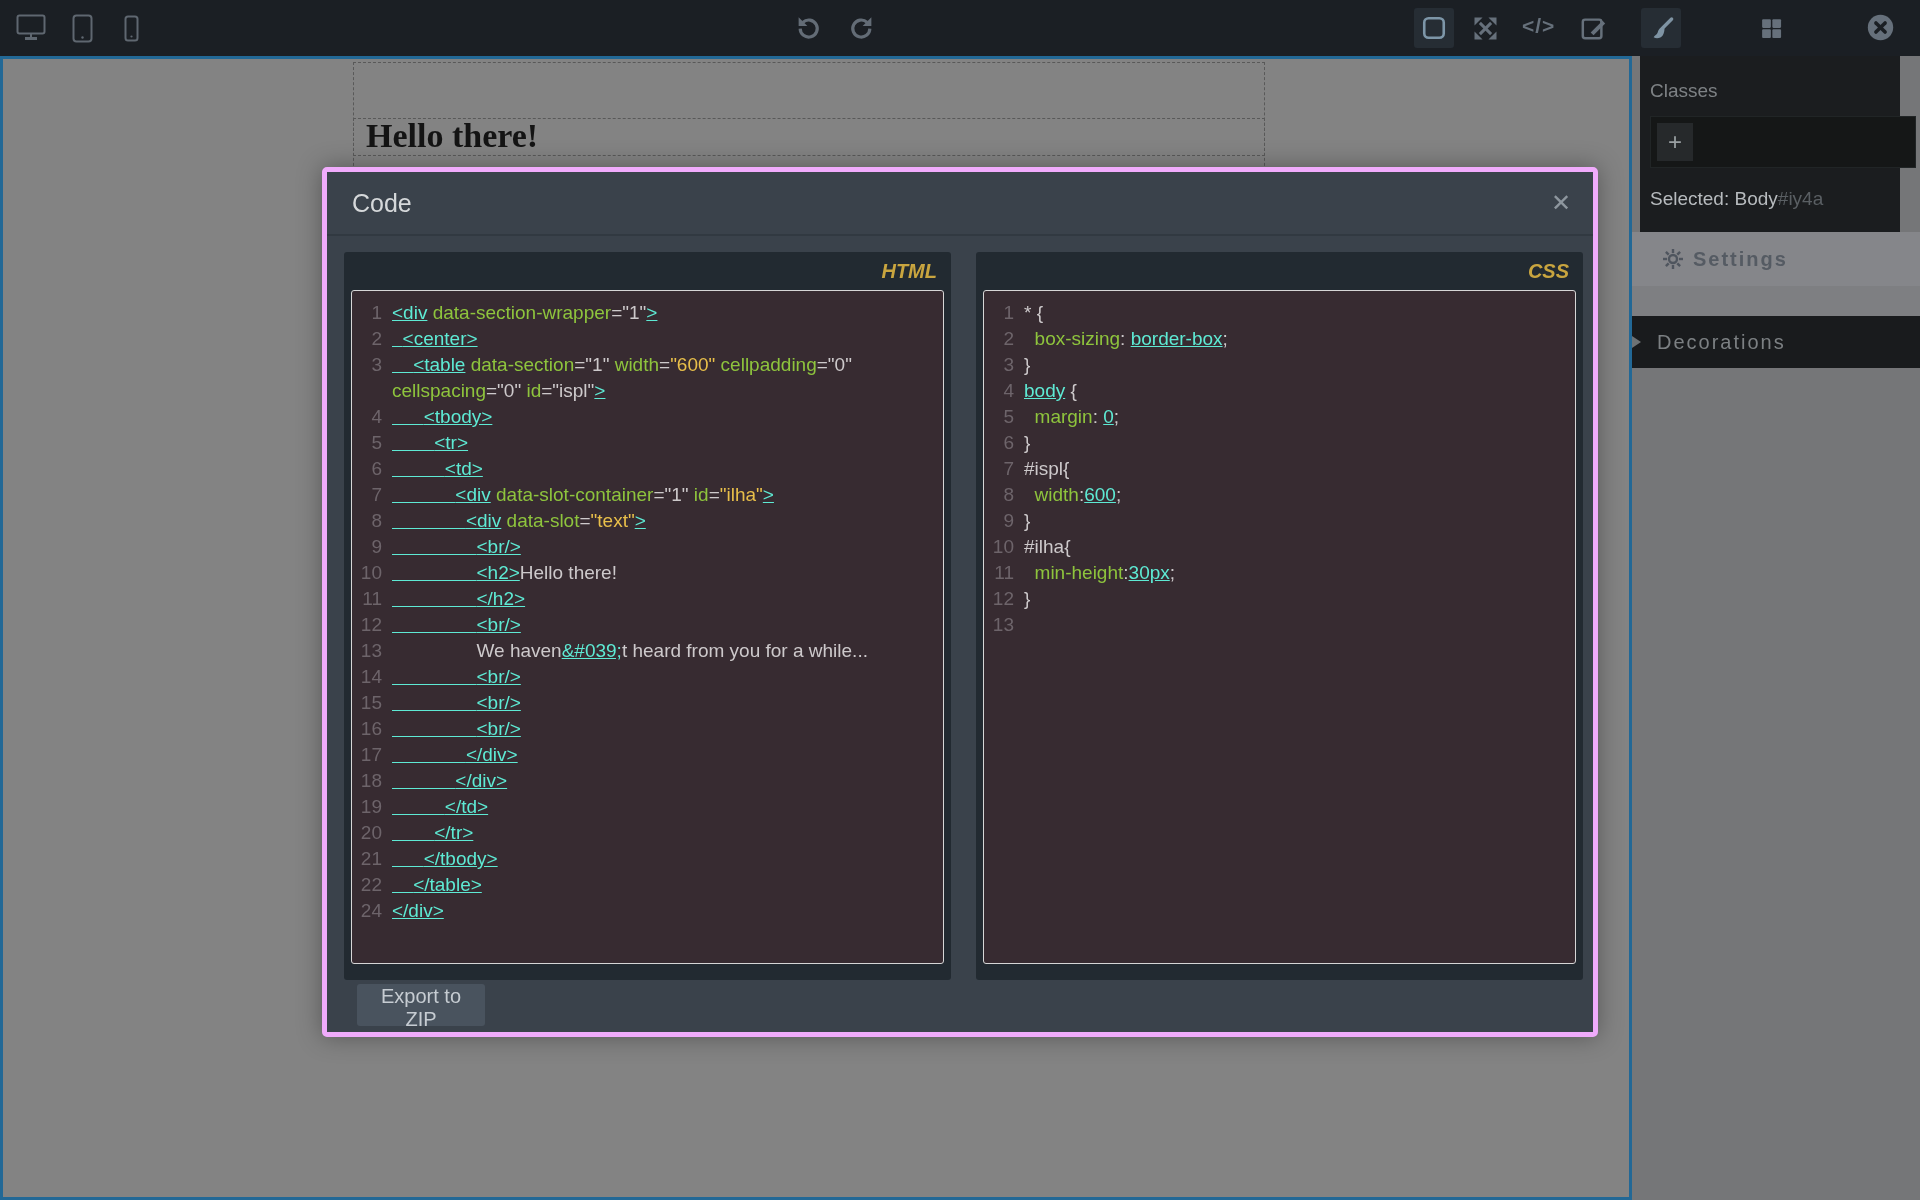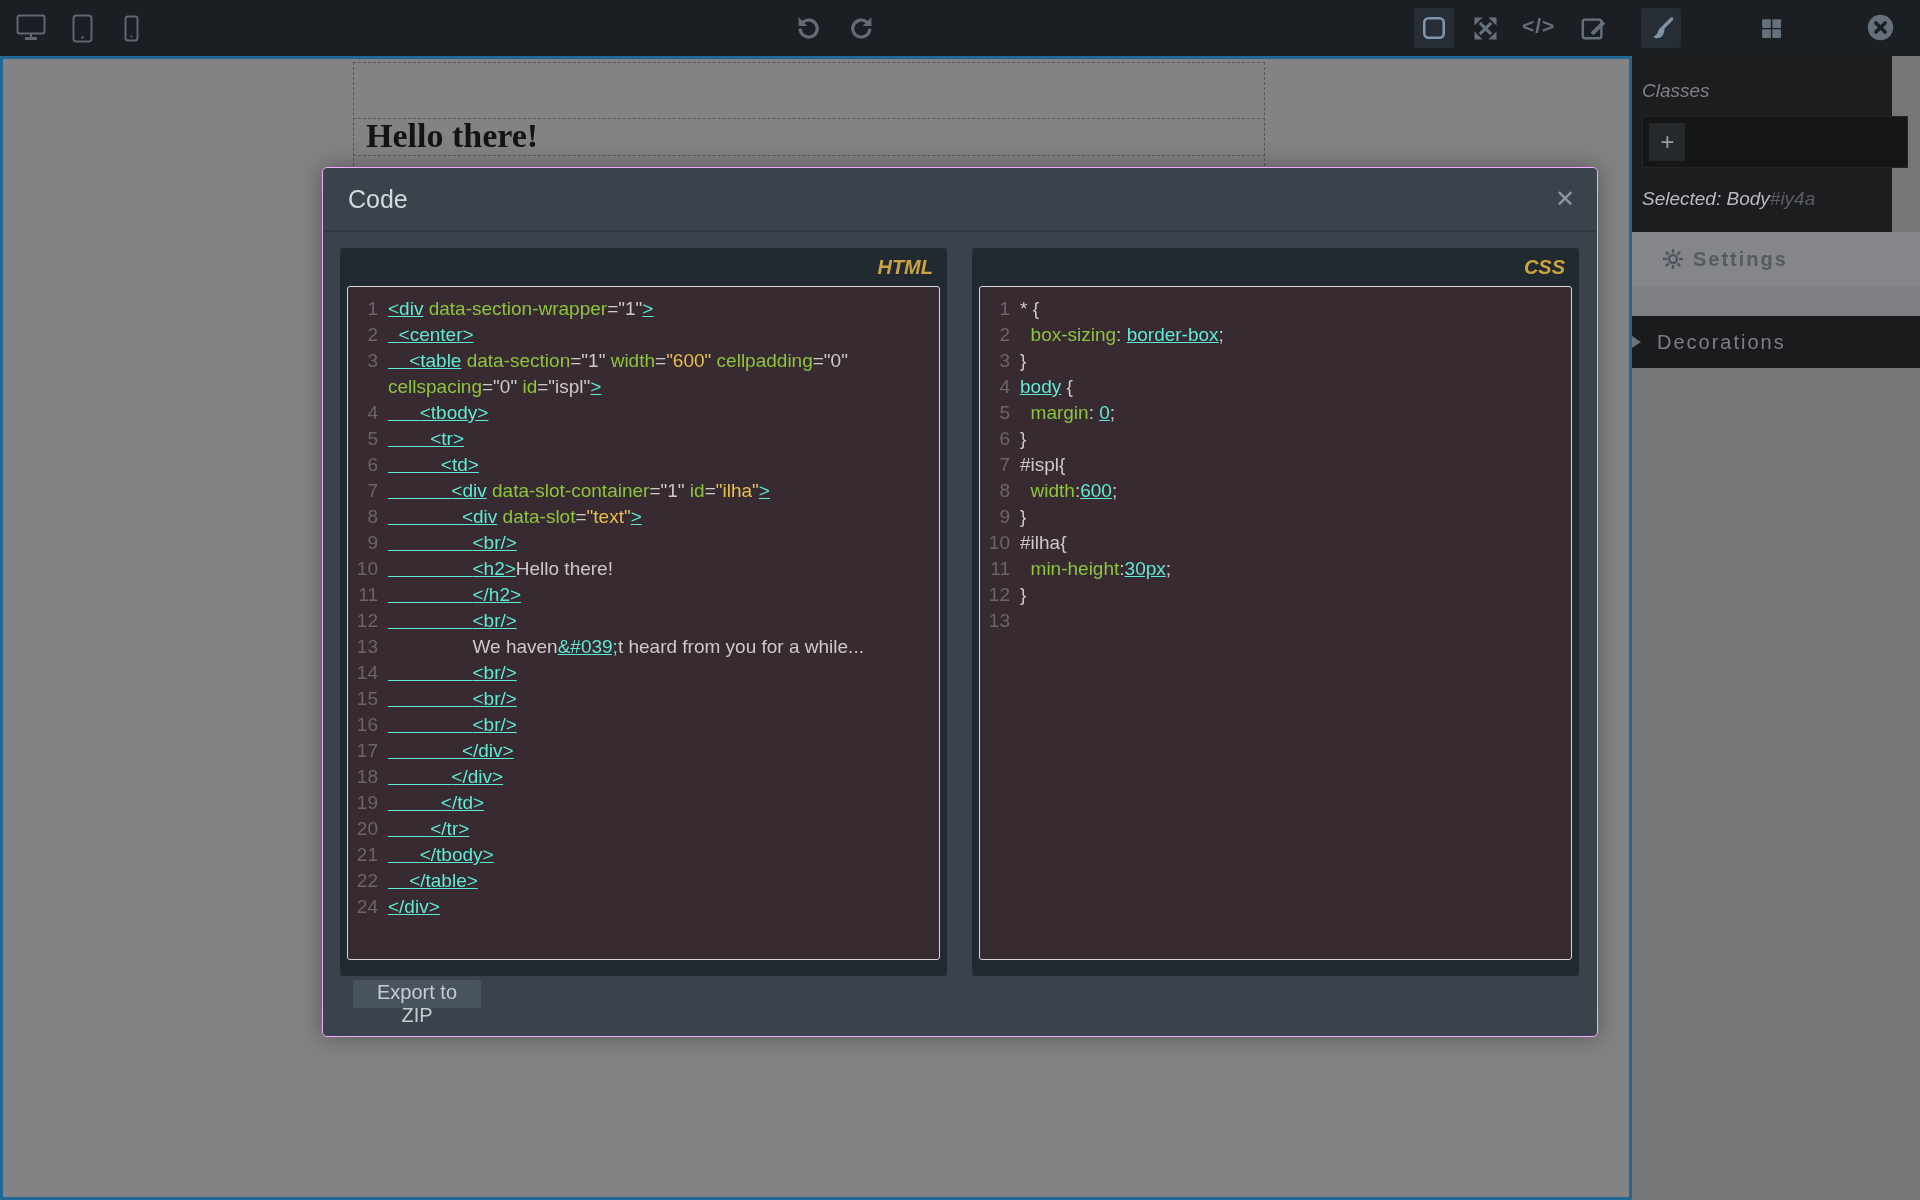--- a/index.html
+++ b/index.html
@@ -18,41 +18,41 @@
   
   .canvas{position:absolute;left:0;top:56px;width:1632px;height:1144px;background:#838383;
           border:3px solid #226896;}
   .dashed-outer{position:absolute;left:350px;top:3px;width:912px;height:230px;border:1px dashed #595959;}
   .dashed-inner{position:absolute;left:350px;top:59px;width:912px;height:38px;border:1px dashed #595959;}
   .canvas-h2{position:absolute;left:363px;top:58px;font-family:"Liberation Serif","DejaVu Serif",serif;
              font-weight:bold;font-size:34px;color:#141414;}
 
   
   .modal{position:absolute;left:322px;top:167px;width:1276px;height:870px;background:#3a424b;
-         border:1px solid #f0abfc;border-radius:5px;box-shadow:0 0 24px rgba(0,0,0,.35);}
+         border:5px solid #f0abfc;border-radius:5px;box-shadow:0 0 24px rgba(0,0,0,.35);}
   .modal-header{position:absolute;left:0;top:0;right:0;height:64px;border-bottom:2px solid #313941;}
   .modal-title{position:absolute;left:25px;top:0;line-height:62px;font-size:25px;color:#d5d8da;}
   .modal-close{position:absolute;right:22px;top:16px;font-size:24px;color:#8d969e;cursor:pointer;line-height:30px;}
   .panel{position:absolute;top:80px;width:607px;height:728px;background:#222a31;border-radius:3px;}
   .panel.left{left:17px;} .panel.right{left:649px;}
   .panel-label{height:38px;line-height:38px;text-align:right;padding-right:14px;
                color:#c9a53f;font-size:20px;font-weight:bold;font-style:italic;}
   .codebox{margin:0 7px;height:674px;background:#372b31;border:1px solid #d6d6d6;border-radius:3px;
            padding-top:9px;overflow:hidden;font-size:19px;line-height:26px;}
   .cm-line{display:flex;}
   .ln{flex:none;width:40px;text-align:right;padding-right:10px;color:#6d646a;}
   .lc{flex:1;white-space:pre-wrap;word-wrap:break-word;color:#cdc9cb;padding-right:10px;}
   .tk-r{color:#5eead4;text-decoration:underline;} .tk-g{color:#8ec43d;} .tk-y{color:#e8bf4a;} .tk-w{color:#cdc9cb;}
-  .export-btn{position:absolute;left:30px;top:812px;width:128px;height:28px;background:#49535e;
+  .export-btn{position:absolute;left:30px;top:812px;width:128px;height:42px;background:#49535e;
               border:none;border-radius:3px;color:#c6ccd2;font-size:20px;
               font-family:inherit;cursor:pointer;}
 
   
   .sidebar{position:absolute;left:1632px;top:56px;width:288px;height:1144px;background:#757678;}
-  .sb-classes{position:absolute;left:0;top:0;width:260px;height:176px;background:#1b1d1f;font-style:italic;}
+  .sb-classes{position:absolute;left:8px;top:0;width:260px;height:176px;background:#1b1d1f;}
   .sb-classes-title{position:absolute;left:10px;top:24px;font-size:19px;color:#7e8285;}
   .sb-classes-box{position:absolute;left:10px;top:60px;width:266px;height:52px;background:#151717;
                   border:1px solid #212526;}
   .sb-add{position:absolute;left:6px;top:6px;width:36px;height:38px;background:#26292b;color:#9aa0a3;
           font-size:24px;display:flex;align-items:center;justify-content:center;cursor:pointer;}
   .sb-selected{position:absolute;left:10px;top:132px;font-size:19px;color:#b7bbbe;}
   .sb-selected .dim{color:#5a5f63;}
   .sb-settings{position:absolute;left:0;top:176px;width:288px;height:54px;background:#85868a;
                display:flex;align-items:center;padding-left:30px;color:#555b63;cursor:pointer;font-weight:bold;}
   .sb-settings-label{font-size:20px;letter-spacing:2px;margin-left:9px;}

